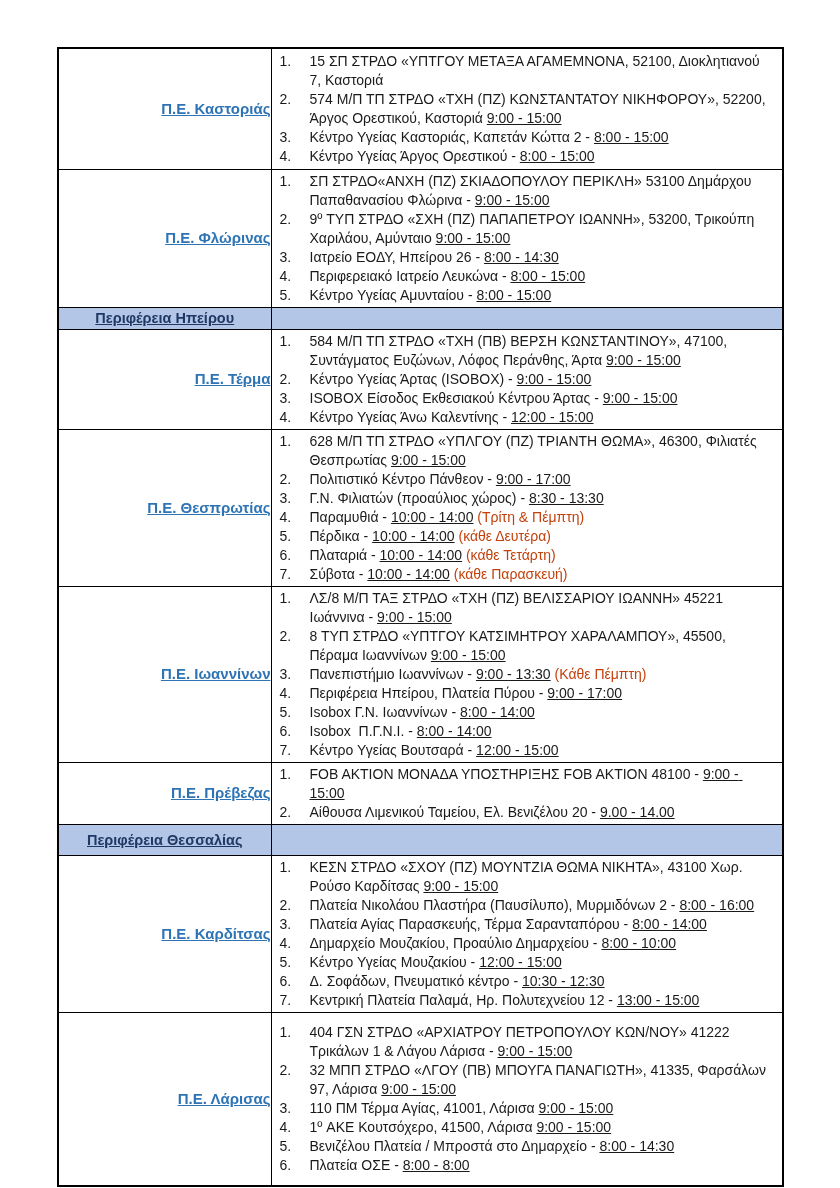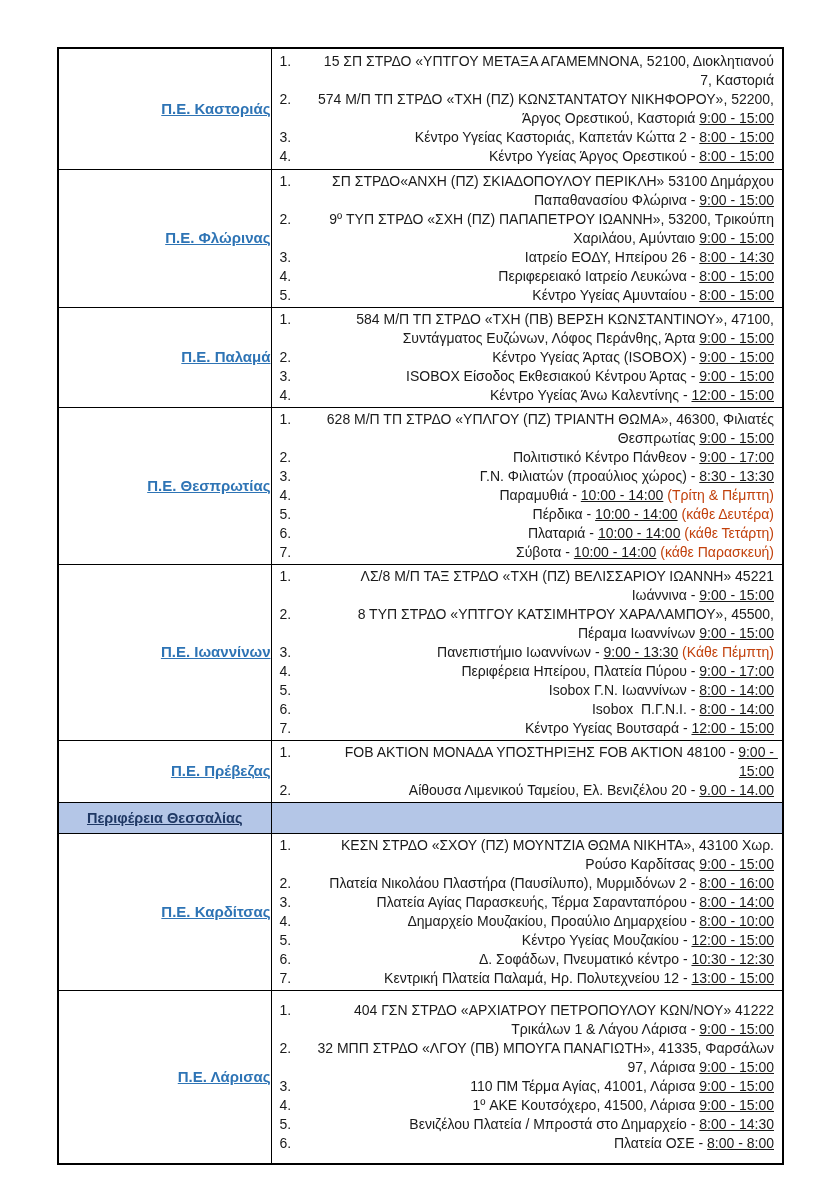--- a/index.html
+++ b/index.html
@@ -27,21 +27,21 @@
     color:#1F3864;font-weight:bold;text-decoration:underline;
     font-size:14.5px;line-height:18px;
   }
   td.list-cell{padding:2px 4px 2px 0;}
   ol.loc-list{margin:0;padding:0 2px 0 8px;list-style:none;}
   ol.loc-list li{
     display:grid;grid-template-columns:30px 1fr;
     font-size:14px;line-height:19px;color:#1a1a1a;
   }
   .num{text-align:left;}
-  .item-body{padding-right:2px;text-align:right;}
+  .item-body{padding-right:2px;}
   .run{white-space:pre-wrap;}
   .run-time{text-decoration:underline;}
   .run-note{color:#c2410c;}
 </style>
 </head>
 <body>
 
 <div class="page">
   <table class="doc-table">
     <colgroup>
@@ -92,22 +92,26 @@
                 <span class="num">4.</span>
                 <span class="item-body"><span class="run run-plain">Περιφερειακό Ιατρείο Λευκώνα - </span><span class="run run-time">8:00 - 15:00</span></span>
               </li>
               <li>
                 <span class="num">5.</span>
                 <span class="item-body"><span class="run run-plain">Κέντρο Υγείας Αμυνταίου - </span><span class="run run-time">8:00 - 15:00</span></span>
               </li>
             </ol>
           </td>
         </tr>
+        <tr class="band-row" style="height: 22px;">
+          <td class="band-cell"><span class="band-label">Περιφέρεια Ηπείρου</span></td>
+          <td class="band-cell"></td>
+        </tr>
         <tr style="height: 91px;">
-          <td class="region-cell"><span class="region-link">Π.Ε. Παλαμά</span></td>
+          <td class="region-cell"><span class="region-link">Π.Ε. Τέρμα</span></td>
           <td class="list-cell">
             <ol class="loc-list">
               <li>
                 <span class="num">1.</span>
                 <span class="item-body"><span class="run run-plain">584 Μ/Π ΤΠ ΣΤΡΔΟ «ΤΧΗ (ΠΒ) ΒΕΡΣΗ ΚΩΝΣΤΑΝΤΙΝΟΥ», 47100, Συντάγματος Ευζώνων, Λόφος Περάνθης, Άρτα </span><span class="run run-time">9:00 - 15:00</span></span>
               </li>
               <li>
                 <span class="num">2.</span>
                 <span class="item-body"><span class="run run-plain">Κέντρο Υγείας Άρτας (ISOBOX) - </span><span class="run run-time">9:00 - 15:00</span></span>
               </li>

